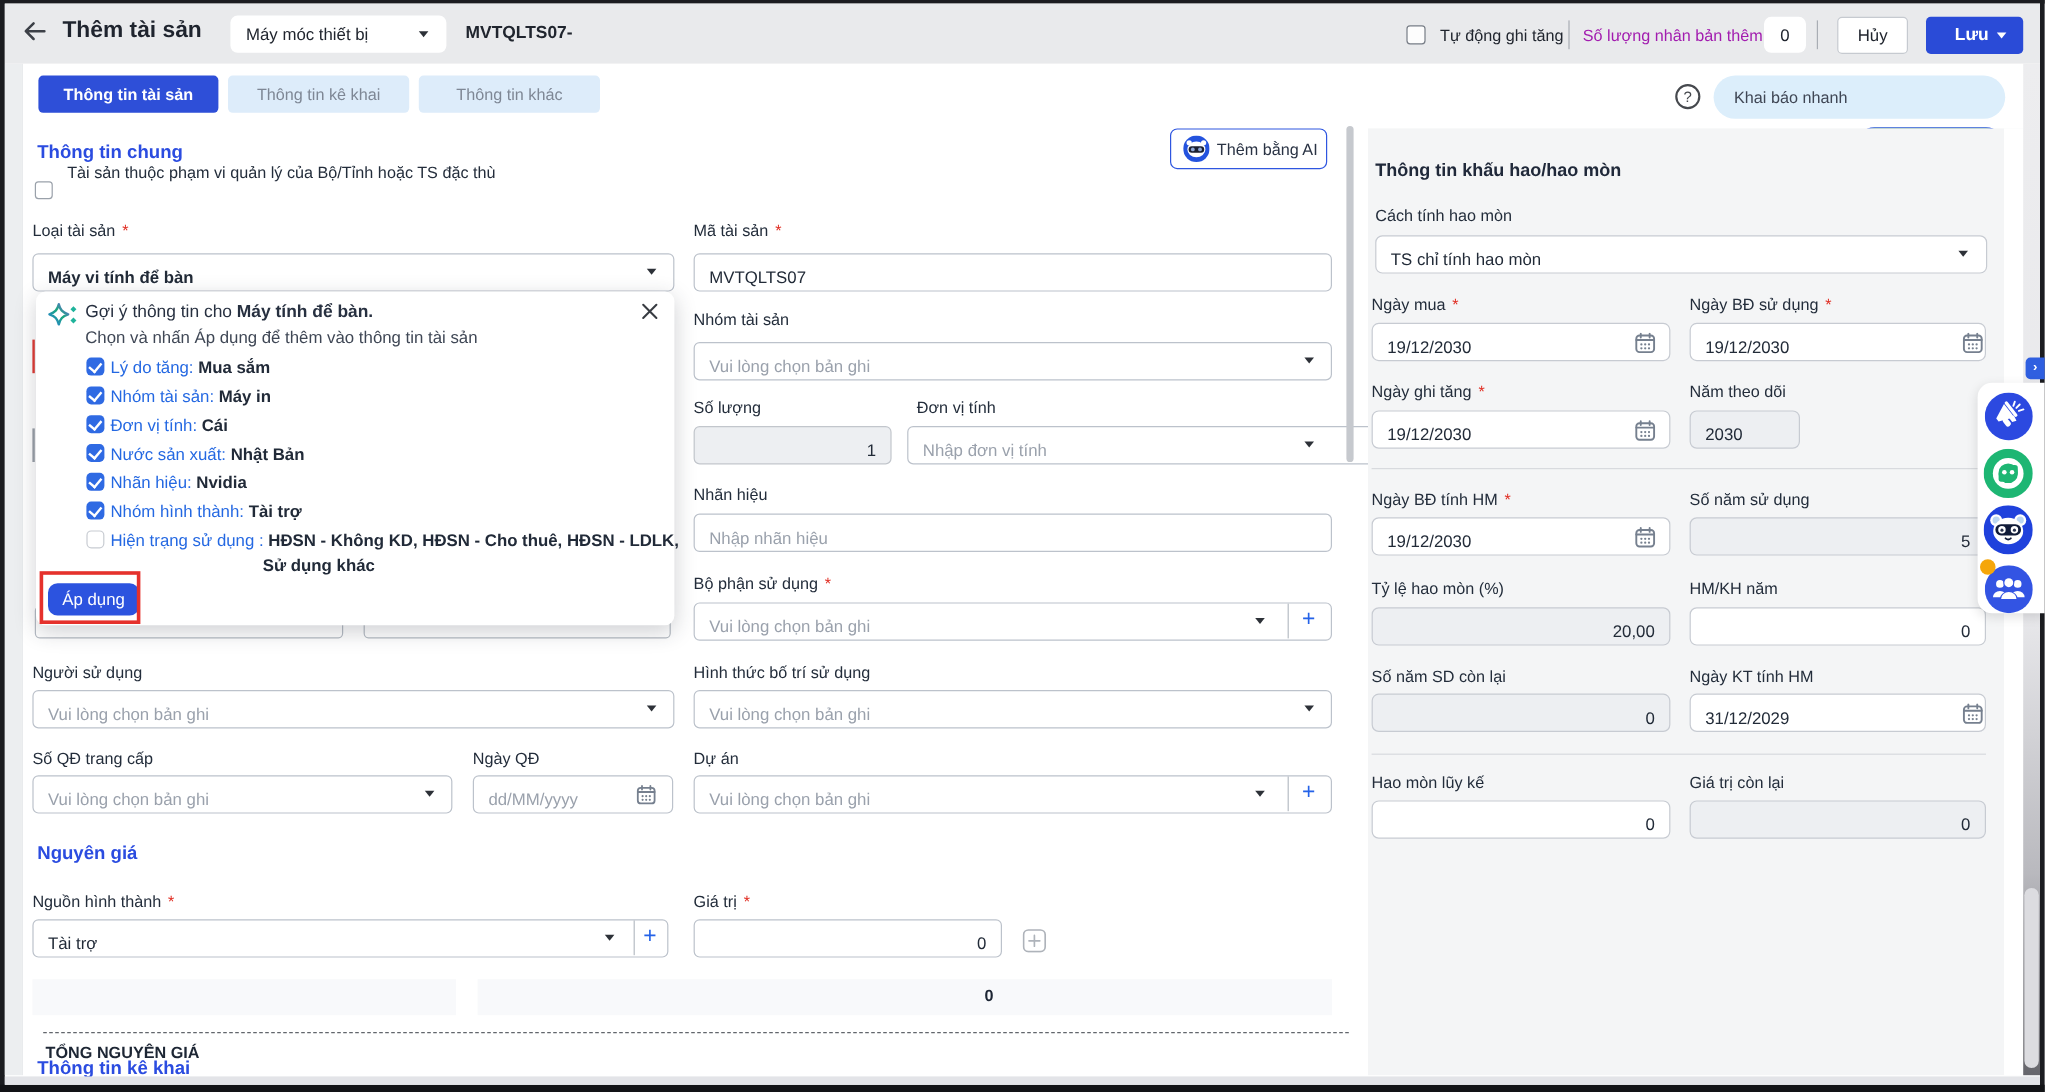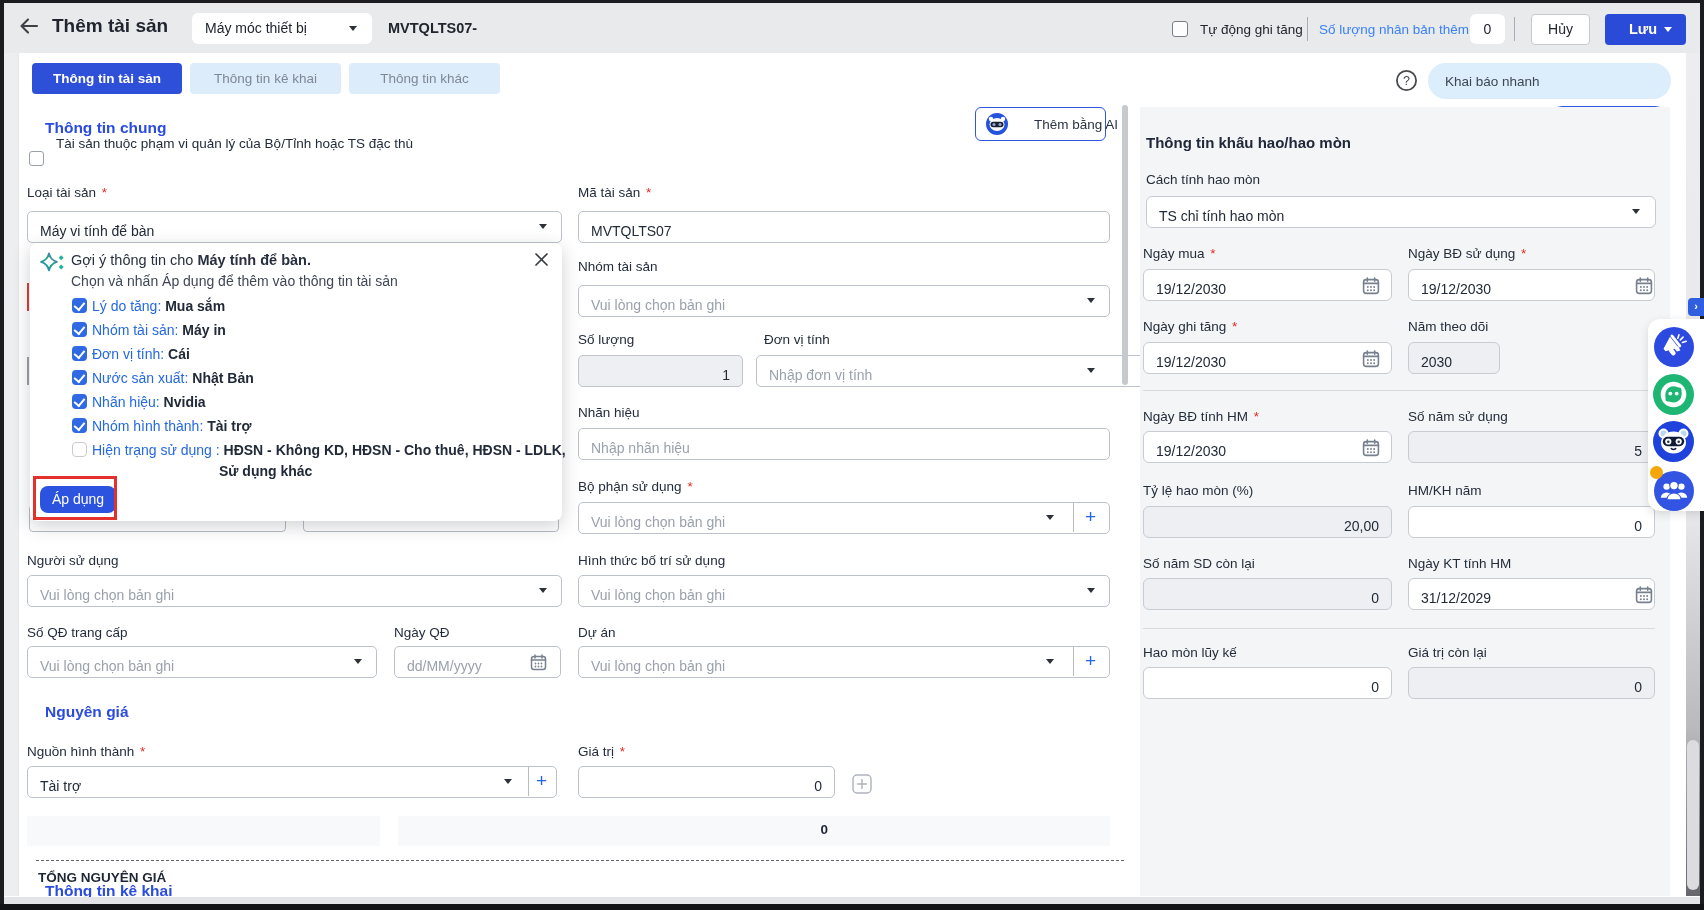--- a/index.html
+++ b/index.html
@@ -8,21 +8,21 @@
   #page { position:relative; width:1704px; height:910px; background:#fff; }
   .abs { position:absolute; }
   .lbl { position:absolute; font-size:13.5px; color:#232d3b; white-space:nowrap; }
   .star { color:#e02b20; margin-left:2px; }
   .inp { position:absolute; height:32px; background:#fff; border:1px solid #bcc2cb; border-radius:5px; font-size:14px; color:#222b38; line-height:30px; padding:4px 12px; white-space:nowrap; }
   .inp.r6 { border-radius:6px; border-color:#c7cbd2; }
   .ph { color:#9aa1ac; }
   .dis { background:#edeff2; border-color:#c2c6cc; }
   .num { text-align:right; }
   .caret { position:absolute; width:0; height:0; border-left:4.5px solid transparent; border-right:4.5px solid transparent; border-top:5.5px solid #2d3138; top:13px; }
-  .hd { position:absolute; font-size:15.5px; font-weight:bold; color:#2b4ce0;margin-left:14px; }
+  .hd { position:absolute; font-size:15.5px; font-weight:bold; color:#2b4ce0; }
   .cb { position:absolute; width:15px; height:15px; border:1.5px solid #9aa1aa; border-radius:3px; background:#fff; }
   .plus { position:absolute; color:#2563e8; font-size:19px; font-weight:400; line-height:29px; }
   .vdiv { position:absolute; width:1px; background:#b6bcc4; }
   .pr { position:absolute; left:72px; font-size:14px; color:#212a38; white-space:nowrap; line-height:19px; }
   .pr b { color:#212a38; }
   .pbl { color:#2468e2; }
   .pcb { display:inline-block; width:15px; height:15px; background:#2f6ae3; border-radius:4px; margin-right:5px; vertical-align:-2px; position:relative; }
   .pcb::after { content:""; position:absolute; left:4.2px; top:1.6px; width:4.5px; height:8px; border:solid #fff; border-width:0 2px 2px 0; transform:rotate(40deg); }
   .pcb.off { background:#fff; border:1.5px solid #c8ccd2; }
   .pcb.off::after { display:none; }
@@ -46,21 +46,21 @@
     </svg>
   <div class="abs" style="left:52px;top:15px;font-size:19px;font-weight:bold;color:#1f242e;">Thêm tài sản</div>
   <div class="abs" style="left:192px;top:13px;width:180px;height:31px;background:#fff;border-radius:6px;"></div>
   <div class="abs" style="left:205px;top:20px;font-size:14px;color:#20252e;">Máy móc thiết bị</div>
   <div class="caret" style="left:349px;top:26px;"></div>
   <div class="abs" style="left:388px;top:20px;font-size:14.5px;font-weight:bold;color:#20252e;">MVTQLTS07-</div>
 
   <div class="cb" style="left:1172px;top:21px;width:16px;height:16px;background:#fdfdfd;border-color:#777d86;"></div>
   <div class="abs" style="left:1200px;top:22px;font-size:13.5px;color:#20252e;">Tự động ghi tăng</div>
   <div class="abs" style="left:1307px;top:17px;width:1px;height:24px;background:#a9adb4;"></div>
-  <div class="abs" style="left:1319px;top:22px;font-size:13.5px;color:#3b82f6;">Số lượng nhân bản thêm</div>
+  <div class="abs" style="left:1319px;top:22px;font-size:13.5px;color:#a21caf;">Số lượng nhân bản thêm</div>
   <div class="abs" style="left:1470px;top:14px;width:35px;height:30px;background:#fff;border-radius:6px;font-size:14px;text-align:center;line-height:30px;color:#20252e;">0</div>
   <div class="abs" style="left:1514px;top:17px;width:1px;height:24px;background:#a9adb4;"></div>
   <div class="abs" style="left:1531px;top:14px;width:59px;height:31px;background:#fff;border:1px solid #c6cad0;border-radius:4px;font-size:14px;text-align:center;line-height:29px;color:#20252e;">Hủy</div>
   <div class="abs" style="left:1605px;top:14px;width:81px;height:31px;background:#2a4bd7;border-radius:4px;"></div>
   <div class="abs" style="left:1629px;top:21px;font-size:14.5px;font-weight:bold;color:#fff;">Lưu</div>
   <div class="caret" style="left:1664px;top:27px;border-top-color:#fff;"></div>
 
   <div class="abs" style="left:32px;top:63px;width:150px;height:31px;background:#2e4fd8;border-radius:4px;font-size:13.5px;font-weight:bold;color:#fff;text-align:center;line-height:31px;">Thông tin tài sản</div>
   <div class="abs" style="left:190px;top:63px;width:151px;height:31px;background:#ddecfa;border-radius:4px;font-size:13.5px;color:#7e8795;text-align:center;line-height:31px;">Thông tin kê khai</div>
   <div class="abs" style="left:349px;top:63px;width:151px;height:31px;background:#ddecfa;border-radius:4px;font-size:13.5px;color:#7e8795;text-align:center;line-height:31px;">Thông tin khác</div>
@@ -71,21 +71,21 @@
     </svg>
   <div class="abs" style="left:1428px;top:63px;width:243px;height:36px;background:#dceefb;border-radius:18px;"></div>
   <div class="abs" style="left:1445px;top:74px;font-size:13.5px;color:#3f4654;">Khai báo nhanh</div>
   <div class="abs" style="left:1547px;top:66px;width:123px;height:30px;background:#bef264;border:1.5px solid #2f5ae0;border-radius:15px;font-size:13.5px;color:#2f5ae0;text-align:center;line-height:27px;margin-top:40px;">Khai báo chi tiết</div>
 
   <div class="hd" style="left:31px;top:119px;">Thông tin chung</div>
   <div class="cb" style="left:29px;top:151px;"></div>
   <div class="abs" style="left:56px;top:136px;font-size:13.5px;color:#232d3b;">Tài sản thuộc phạm vi quản lý của Bộ/Tỉnh hoặc TS đặc thù</div>
 
   <div class="lbl" style="left:27px;top:185px;">Loại tài sản <span class="star">*</span></div>
-  <div class="inp" style="left:27px;top:211px;width:535px;">Máy vi tính để bàn</div>
+  <div class="inp" style="left:27px;top:211px;width:535px;font-weight:bold;">Máy vi tính để bàn</div>
   <div class="caret" style="left:539px;top:224px;"></div>
 
   <div class="lbl" style="left:578px;top:185px;">Mã tài sản <span class="star">*</span></div>
   <div class="inp" style="left:578px;top:211px;width:532px;">MVTQLTS07</div>
 
   <div class="lbl" style="left:578px;top:259px;">Nhóm tài sản</div>
   <div class="inp" style="left:578px;top:285px;width:532px;"><span class="ph">Vui lòng chọn bản ghi</span></div>
   <div class="caret" style="left:1087px;top:298px;"></div>
 
   <div class="lbl" style="left:578px;top:332px;">Số lượng</div>
@@ -115,21 +115,21 @@
   <div class="caret" style="left:354px;top:659px;"></div>
   <div class="lbl" style="left:394px;top:625px;">Ngày QĐ</div>
   <div class="inp" style="left:394px;top:646px;width:167px;"><span class="ph">dd/MM/yyyy</span></div>
   <div class="lbl" style="left:578px;top:625px;">Dự án</div>
   <div class="inp" style="left:578px;top:646px;width:532px;"><span class="ph">Vui lòng chọn bản ghi</span></div>
   <div class="vdiv" style="left:1073px;top:647px;height:29px;"></div>
   <div class="caret" style="left:1046px;top:659px;"></div>
   <div class="plus" style="left:1085px;top:646px;">+</div>
 
   <div class="abs" style="left:975px;top:107px;width:131px;height:34px;background:#fff;border:1.5px solid #2e56e0;border-radius:6px;"></div>
-  <div class="abs" style="left:1014px;top:117px;font-size:13.5px;color:#2a3344;margin-left:20px;">Thêm bằng AI</div>
+  <div class="abs" style="left:1014px;top:117px;font-size:13.5px;color:#2a3344;">Thêm bằng AI</div>
 
   <div class="hd" style="left:31px;top:703px;">Nguyên giá</div>
   <div class="lbl" style="left:27px;top:744px;">Nguồn hình thành <span class="star">*</span></div>
   <div class="inp" style="left:27px;top:766px;width:530px;">Tài trợ</div>
   <div class="vdiv" style="left:528px;top:767px;height:29px;"></div>
   <div class="caret" style="left:504px;top:779px;"></div>
   <div class="plus" style="left:536px;top:766px;">+</div>
   <div class="lbl" style="left:578px;top:744px;">Giá trị <span class="star">*</span></div>
   <div class="inp num" style="left:578px;top:766px;width:257px;">0</div>
 

